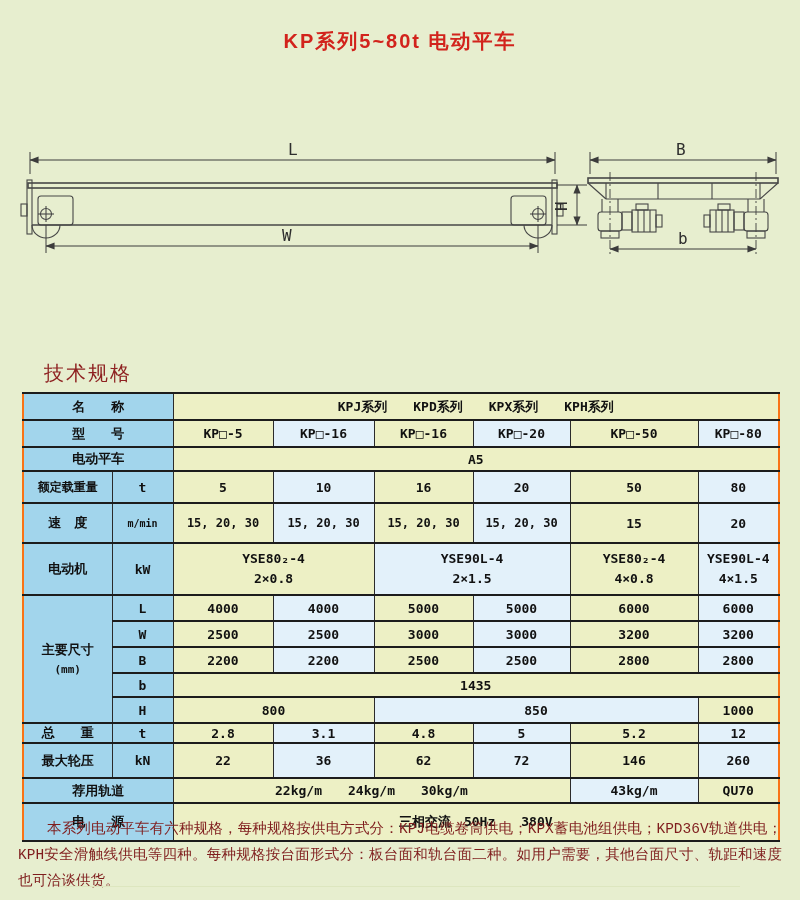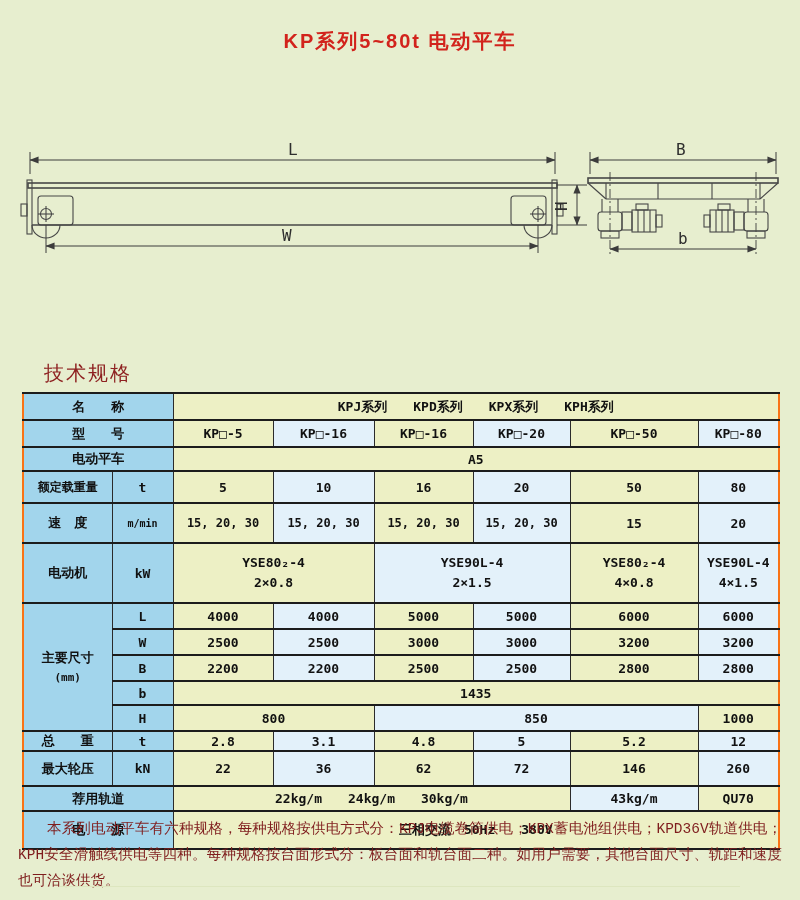--- a/index.html
+++ b/index.html
@@ -225,21 +225,21 @@
       <tr style="height:40px">
         <td class="hd">速　度</td>
         <td class="hd" style="font-size:10px">m/min</td>
         <td class="g" style="font-size:12px">15, 20, 30</td>
         <td class="bl" style="font-size:12px">15, 20, 30</td>
         <td class="g" style="font-size:12px">15, 20, 30</td>
         <td class="bl" style="font-size:12px">15, 20, 30</td>
         <td class="g">15</td>
         <td class="bl">20</td>
       </tr>
-      <tr style="height:60px">
+      <tr style="height:52px">
         <td class="hd">电动机</td>
         <td class="hd">kW</td>
         <td class="g two-line" colspan="2">
           <div>YSE80₂-4</div>
           <div>2×0.8</div>
         </td>
         <td class="bl two-line" colspan="2">
           <div>YSE90L-4</div>
           <div>2×1.5</div>
         </td>

